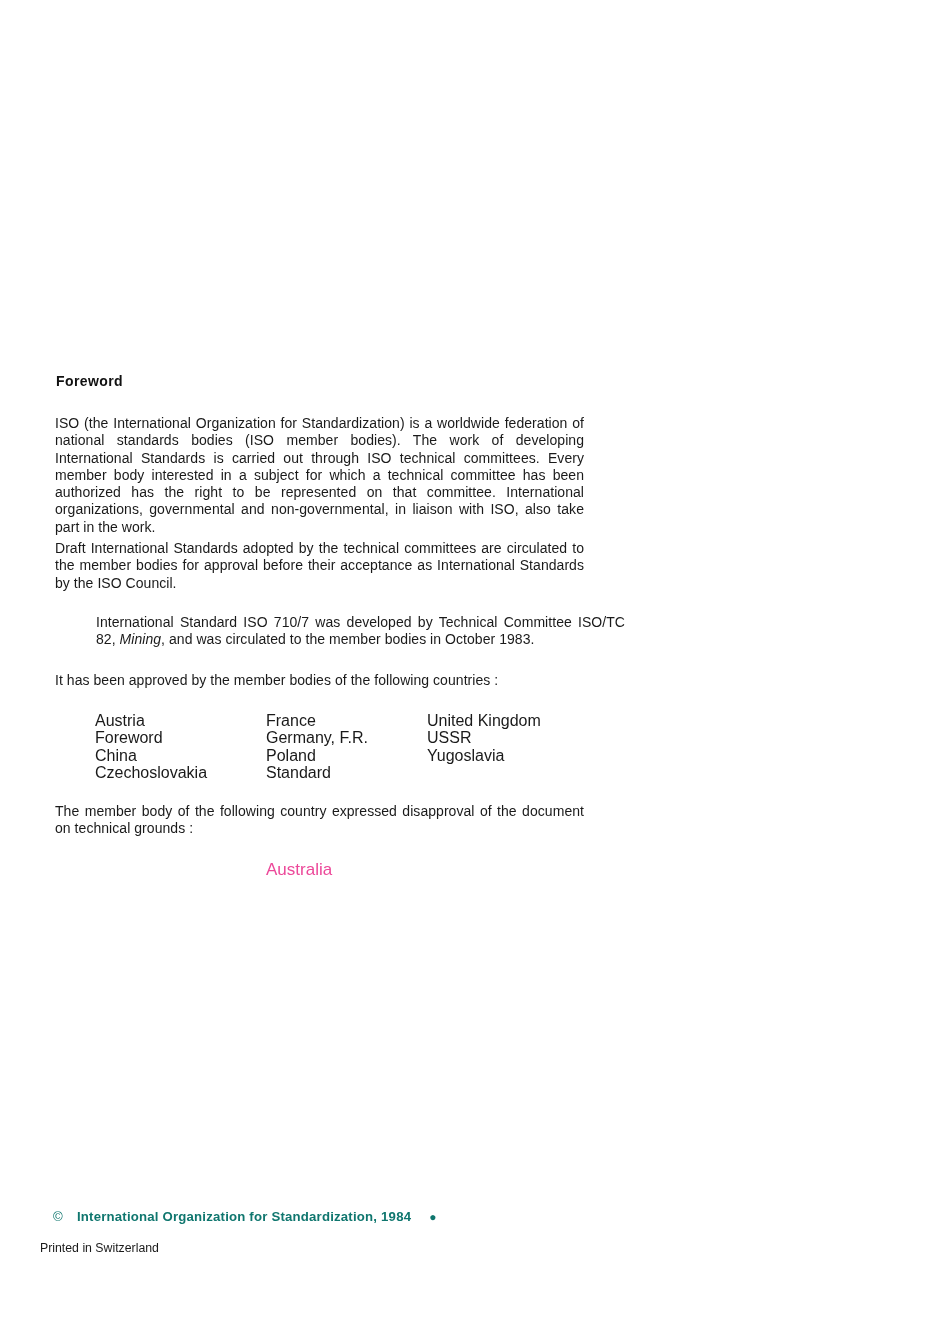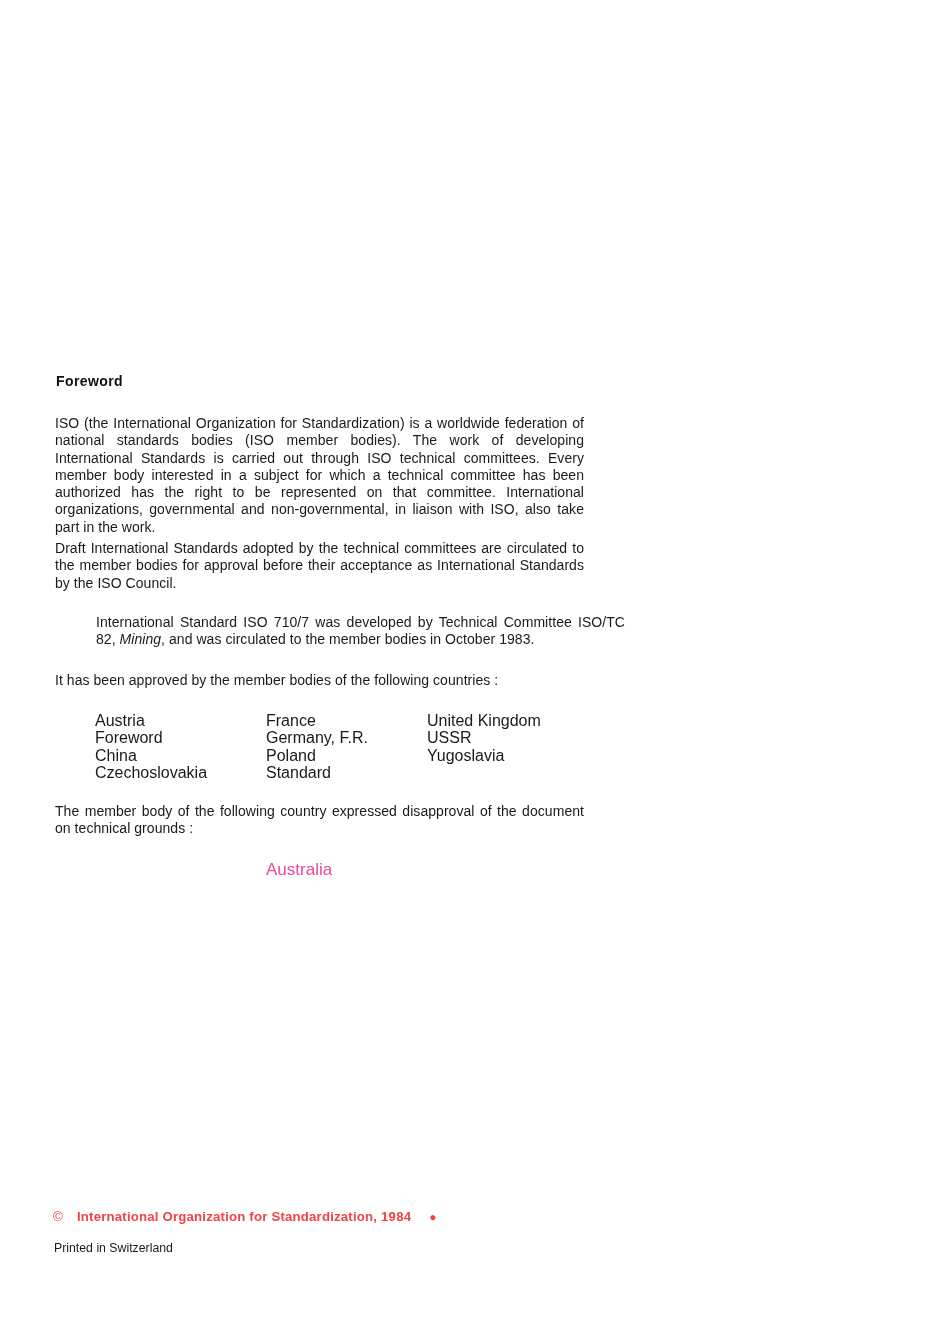--- a/index.html
+++ b/index.html
@@ -59,34 +59,34 @@
     font-size: 17px;
     color: #ec4899;
   }
   .copyright-line {
     position: absolute;
     left: 53px;
     top: 1209px;
     font-size: 13.2px;
     font-weight: 700;
     letter-spacing: 0.2px;
-    color: #ef4444;
+    color: #0f766e;
     white-space: nowrap;
   }
   .copyright-symbol {
     font-weight: 400;
     margin-right: 14px;
   }
   .copyright-bullet {
     margin-left: 18px;
     font-size: 12px;
   }
   .printed-note {
     position: absolute;
-    left: 54px;
+    left: 40px;
     top: 1241px;
     font-size: 12.3px;
     color: #1a1a1a;
   }
   .italic { font-style: italic; }
 </style>
 </head>
 <body>
 
 <div class="page">

